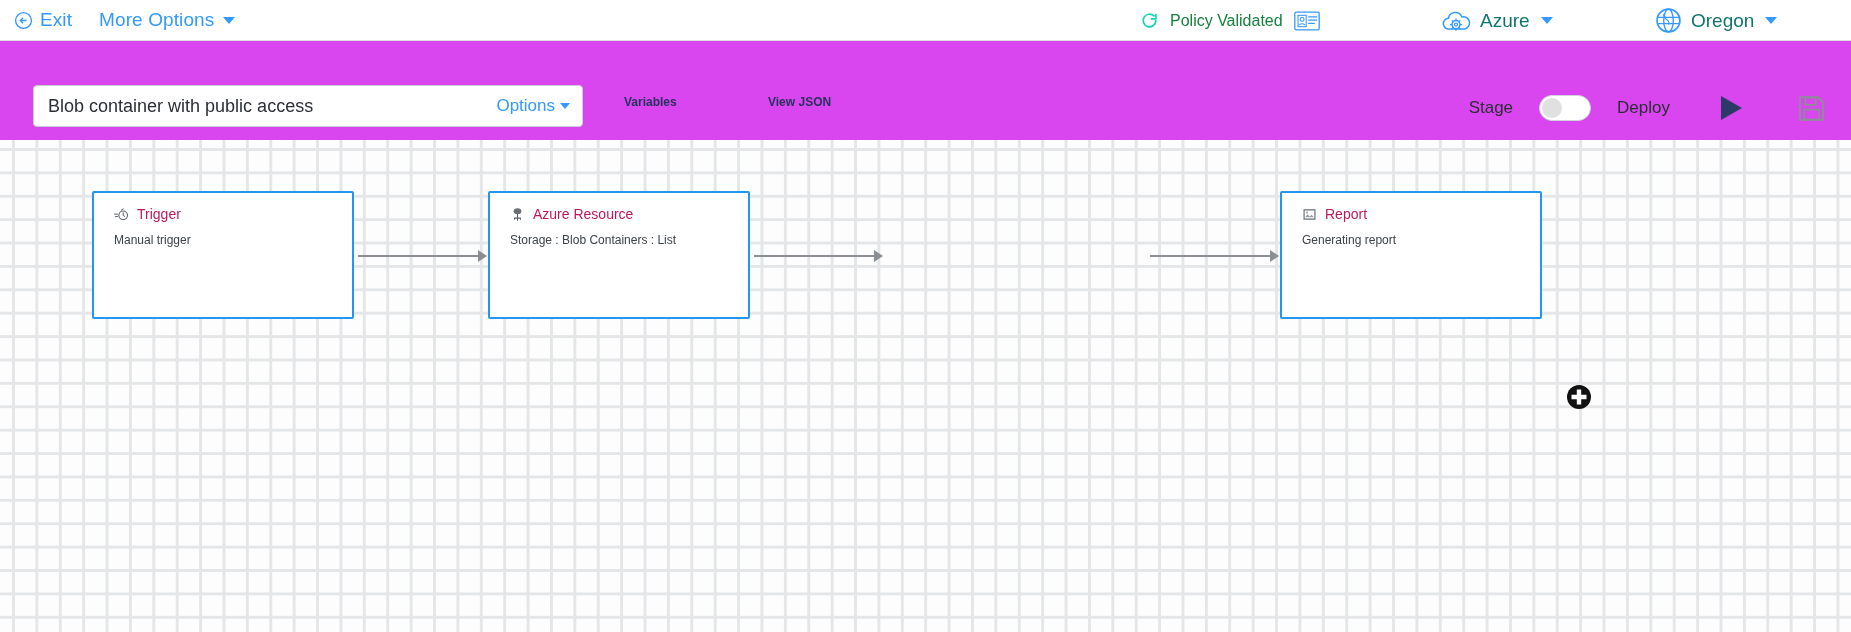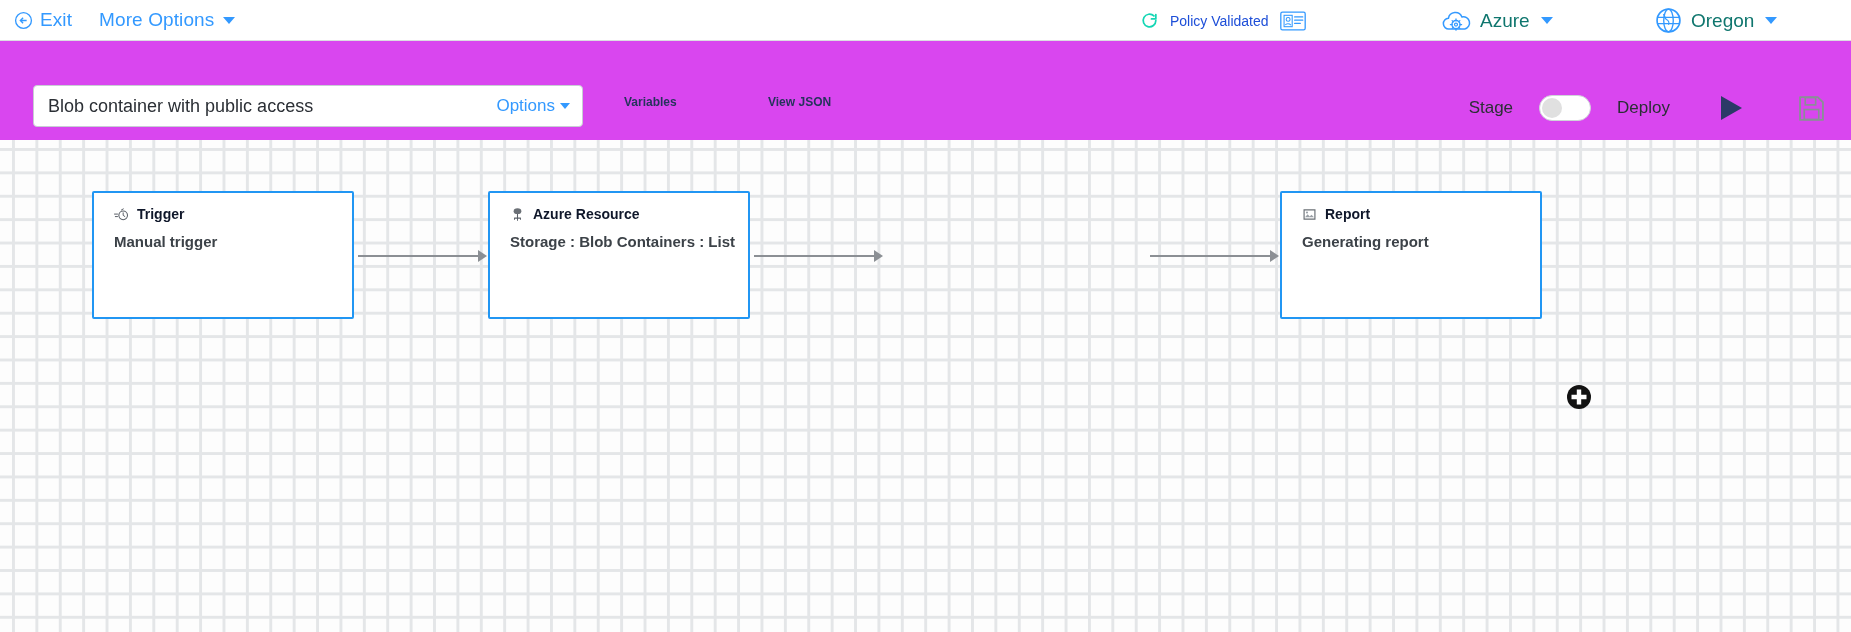--- a/index.html
+++ b/index.html
@@ -28,21 +28,21 @@
   .caret-down {
     width: 0; height: 0; margin-left: 2px;
     border-left: 6px solid transparent;
     border-right: 6px solid transparent;
     border-top: 7px solid #3399ff;
   }
   .hdr-center {
     position: absolute; left: 1140px; top: 0; height: 41px;
     display: flex; align-items: center; gap: 11px;
   }
-  .policy-text { color: #1d4ed8; font-size: 14px; white-space: nowrap; }
+  .policy-text { color: #15803d; font-size: 16px; white-space: nowrap; }
   .hdr-cloud {
     position: absolute; left: 1441px; top: 0; height: 41px;
     display: flex; align-items: center; gap: 9px; cursor: pointer;
   }
   .hdr-region {
     position: absolute; left: 1655px; top: 0; height: 41px;
     display: flex; align-items: center; gap: 9px; cursor: pointer;
   }
   .hdr-cloud .lbl, .hdr-region .lbl { color: #0f766e; font-size: 19px; }
 
@@ -122,22 +122,22 @@
     width: 262px; height: 128px;
     background: #ffffff;
     border: 2px solid #2196f3;
     border-radius: 2px;
     cursor: pointer;
   }
   .node-head {
     display: flex; align-items: center; gap: 8px;
     padding: 13px 0 0 20px;
   }
-  .node-title { font-size: 14px; font-weight: bold; color: #0f172a; }
-  .node-body { padding: 11px 0 0 20px; font-size: 15px; color: #3c4248; font-weight: bold; }
+  .node-title { font-size: 14px; font-weight: normal; color: #be185d; }
+  .node-body { padding: 11px 0 0 20px; font-size: 12px; color: #3c4248; }
 
   .connector { position: absolute; height: 2px; background: #8b8f94; }
   .arrowhead {
     position: absolute;
     width: 0; height: 0;
     border-top: 6px solid transparent;
     border-bottom: 6px solid transparent;
     border-left: 9px solid #8b8f94;
   }
   #add-node-btn {

